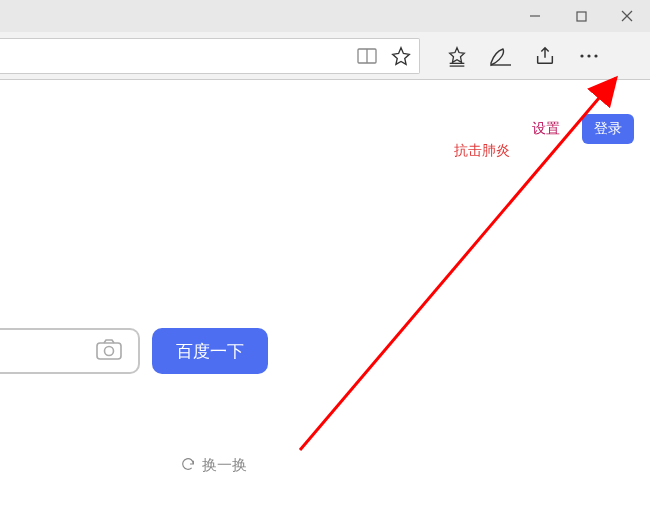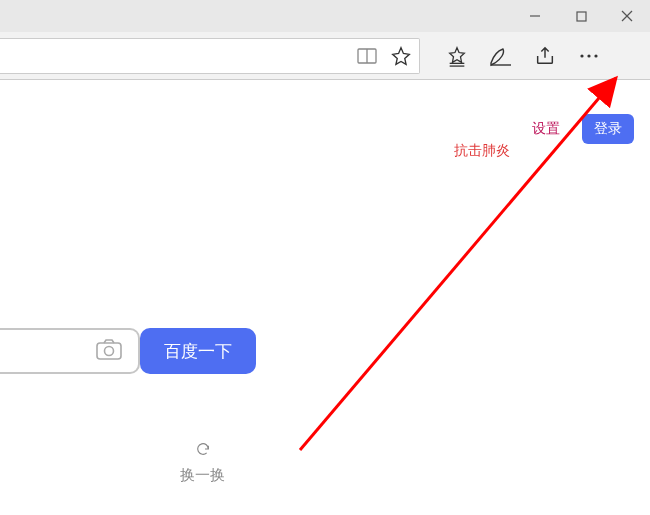--- a/index.html
+++ b/index.html
@@ -125,42 +125,42 @@
       display: flex;
       align-items: center;
       justify-content: flex-end;
       padding-right: 16px;
     }
     .camera-icon {
       color: #999;
       cursor: pointer;
     }
     .search-btn {
+      margin-left: 12px;
       height: 46px;
       padding: 0 24px;
       background: #4e6ef2;
       color: #fff;
       border-radius: 10px;
       display: flex;
       align-items: center;
       justify-content: center;
       font-size: 17px;
       cursor: pointer;
     }
     .refresh-area {
       position: absolute;
-      bottom: 30px;
+      bottom: 40px;
       left: 180px;
       display: flex;
       align-items: center;
       gap: 6px;
       color: #888;
       font-size: 15px;
       cursor: pointer;
-      flex-direction: column;
     }
     .arrow-svg {
       position: absolute;
       top: 70px;
       left: 0;
       width: 650px;
       height: 450px;
       pointer-events: none;
     }
   </style>

